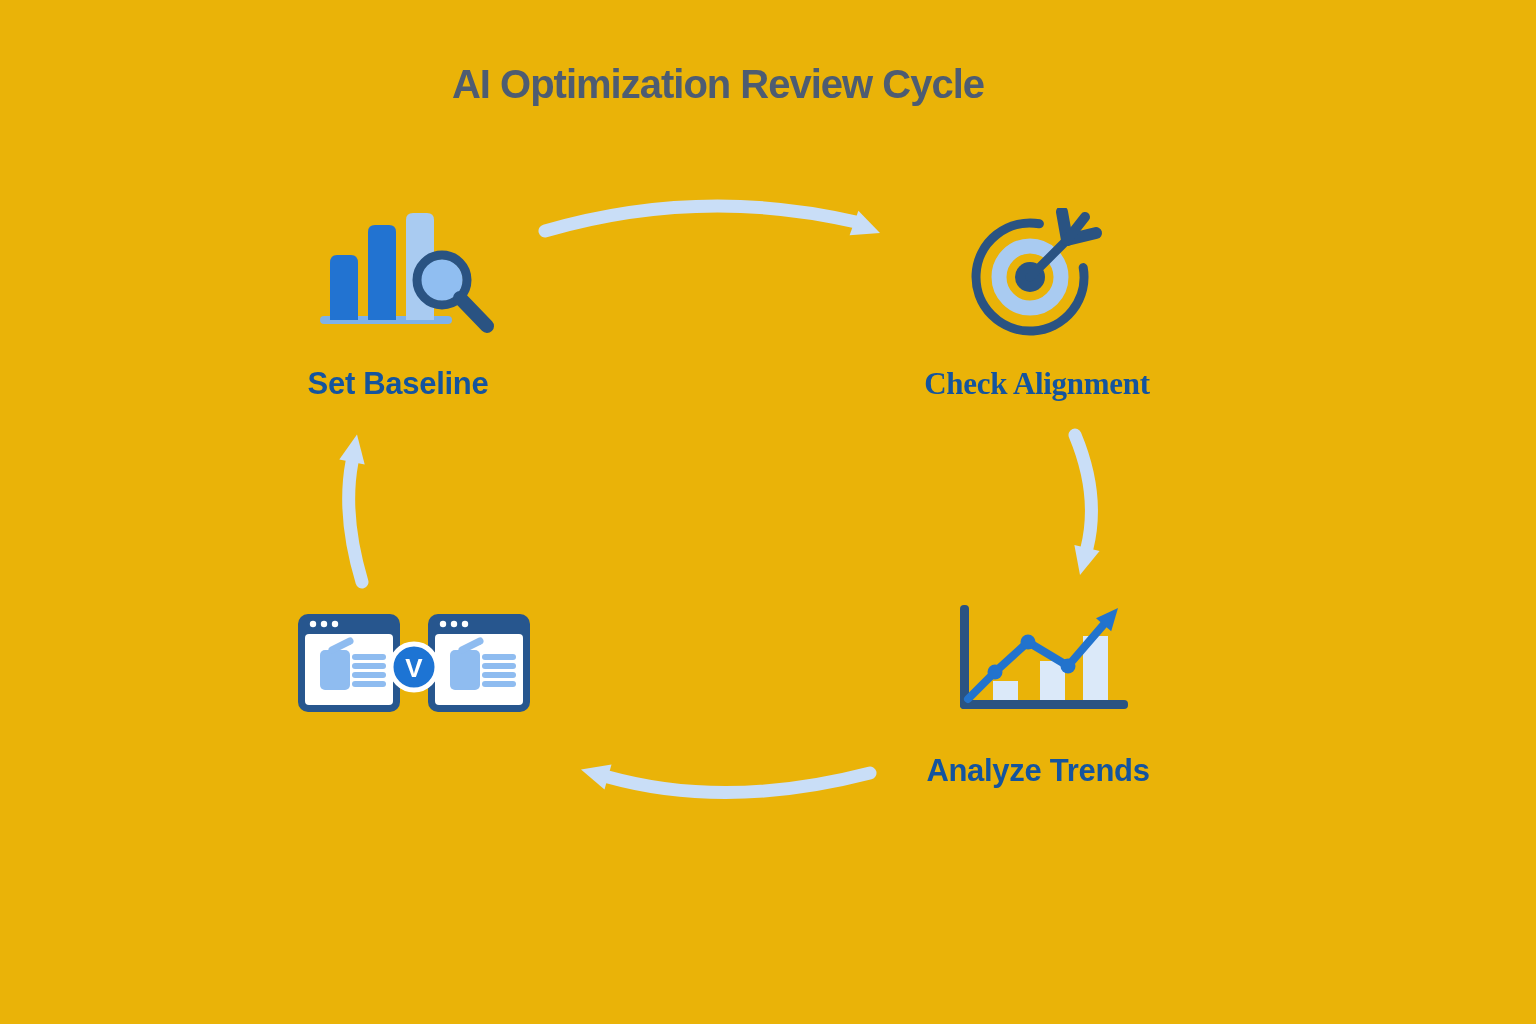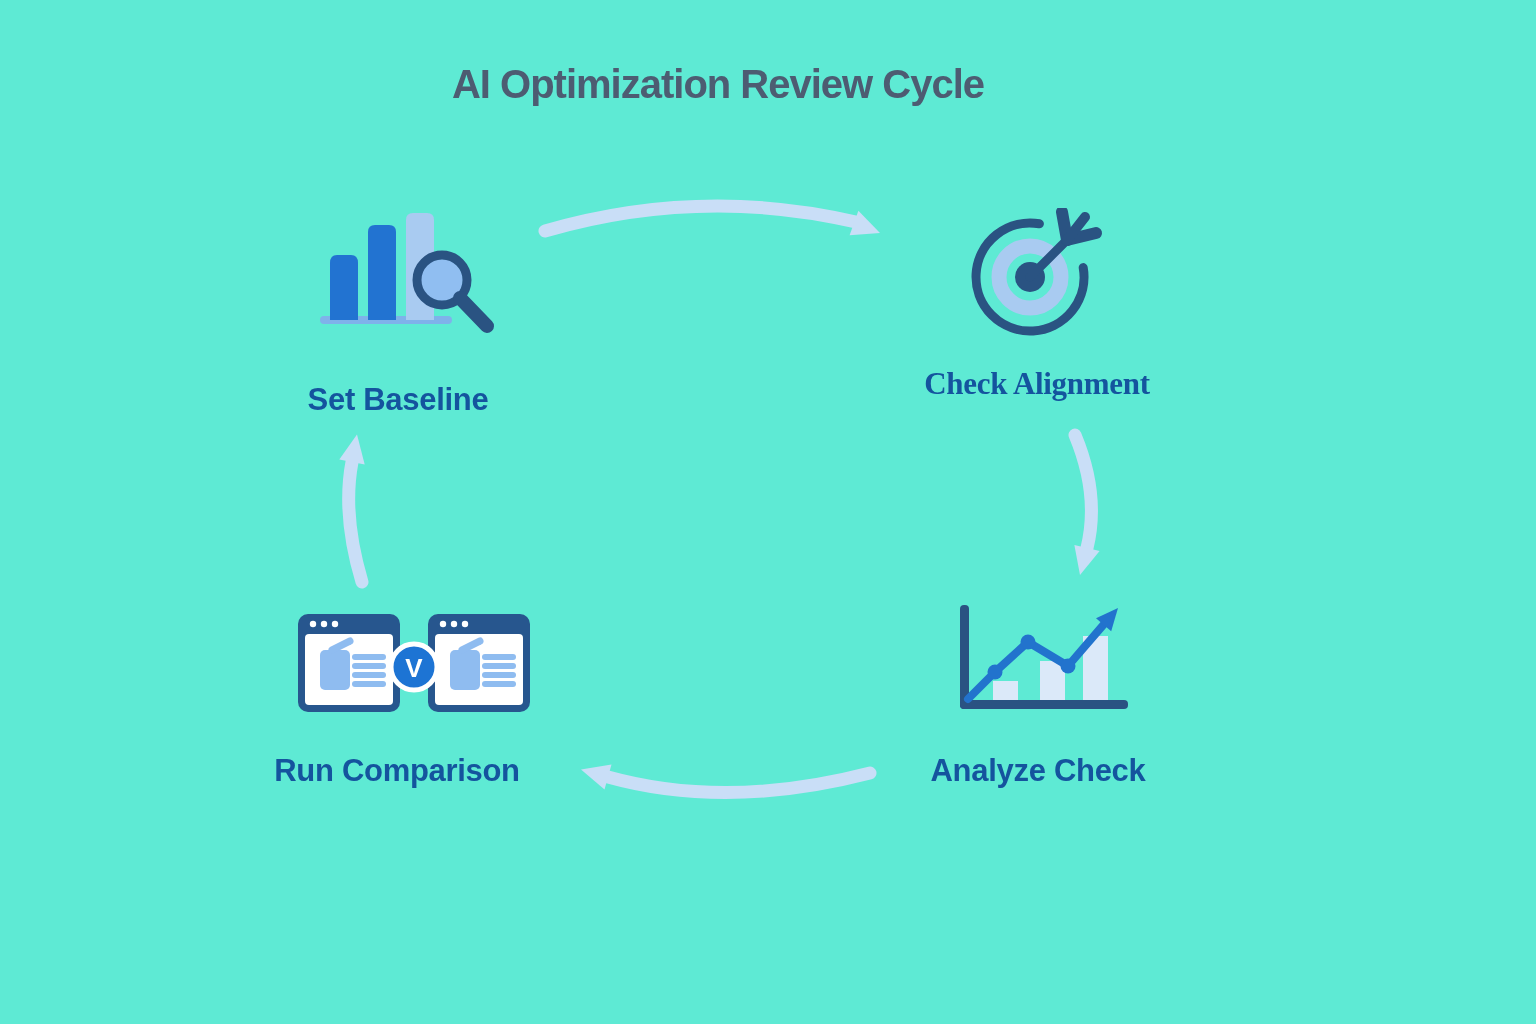--- a/index.html
+++ b/index.html
@@ -5,21 +5,21 @@
   html, body {
     margin: 0;
     padding: 0;
     background: #ffffff;
     font-family: "Liberation Sans", sans-serif;
   }
   .canvas {
     position: relative;
     width: 1536px;
     height: 1024px;
-    background: #5eead4;
+    background: #eab308;
     overflow: hidden;
   }
   .title {
     position: absolute;
     left: 0;
     top: 62px;
     width: 1436px;
     margin: 0;
     text-align: center;
     font-size: 40px;
@@ -91,21 +91,21 @@
 
   <svg class="step-icon" style="left:320px; top:195px;" width="180" height="150" viewBox="0 0 180 150" xmlns="http://www.w3.org/2000/svg">
     <rect x="0" y="121" width="132" height="8" rx="4" fill="#7fb2ea"></rect>
     <path d="M10 125 V68 Q10 60 17 60 H31 Q38 60 38 68 V125 Z" fill="#2273d1"></path>
     <path d="M48 125 V37 Q48 30 55 30 H69 Q76 30 76 37 V125 Z" fill="#2273d1"></path>
     <path d="M86 125 V25 Q86 18 93 18 H107 Q114 18 114 25 V125 Z" fill="#a9cbf1"></path>
     <circle cx="122" cy="85" r="21" fill="#90bef1"></circle>
     <circle cx="122" cy="85" r="25" fill="none" stroke="#2a5382" stroke-width="9"></circle>
     <line x1="140" y1="103" x2="167" y2="131" stroke="#2a5382" stroke-width="14" stroke-linecap="round"></line>
   </svg>
-  <div class="step-label" style="left:218px; top:366px;margin-top:16px;">Set Baseline</div>
+  <div class="step-label" style="left:218px; top:366px;">Set Baseline</div>
 
   <svg class="step-icon" style="left:965px; top:208px;" width="140" height="140" viewBox="0 0 140 140" xmlns="http://www.w3.org/2000/svg">
     <path d="M118.2 59.6 A54 54 0 1 1 74.4 15.8" fill="none" stroke="#2a5382" stroke-width="9" stroke-linecap="round"></path>
     <circle cx="65" cy="69" r="31" fill="none" stroke="#a9cbf1" stroke-width="15"></circle>
     <circle cx="65" cy="69" r="15" fill="#2a5382"></circle>
     <line x1="65" y1="69" x2="104" y2="30" stroke="#2a5382" stroke-width="9" stroke-linecap="round"></line>
     <line x1="102" y1="32" x2="97" y2="4" stroke="#2a5382" stroke-width="12" stroke-linecap="round"></line>
     <line x1="102" y1="32" x2="131" y2="25" stroke="#2a5382" stroke-width="12" stroke-linecap="round"></line>
     <line x1="102" y1="32" x2="120" y2="9" stroke="#2a5382" stroke-width="10" stroke-linecap="round"></line>
   </svg>
@@ -116,21 +116,21 @@
     <rect x="87" y="59" width="25" height="39" fill="#dbe9f9"></rect>
     <rect x="130" y="34" width="25" height="64" fill="#dbe9f9"></rect>
     <rect x="7" y="3" width="9" height="104" rx="4" fill="#2a5382"></rect>
     <rect x="7" y="98" width="168" height="9" rx="4" fill="#2a5382"></rect>
     <polyline points="15,97 42,70 75,40 115,64 150.6,22.7" fill="none" stroke="#2273cd" stroke-width="8" stroke-linecap="round" stroke-linejoin="round"></polyline>
     <circle cx="42" cy="70" r="7.5" fill="#2273cd"></circle>
     <circle cx="75" cy="40" r="7.5" fill="#2273cd"></circle>
     <circle cx="115" cy="64" r="7.5" fill="#2273cd"></circle>
     <polygon points="165,6 158.2,29.2 143,16.2" fill="#2273cd"></polygon>
   </svg>
-  <div class="step-label" style="left:858px; top:753px;">Analyze Check</div>
+  <div class="step-label" style="left:858px; top:753px;">Analyze Trends</div>
 
   <svg class="step-icon" style="left:293px; top:612px;" width="240" height="102" viewBox="0 0 240 102" xmlns="http://www.w3.org/2000/svg">
 
     <g>
       <rect x="5" y="2" width="102" height="98" rx="10" fill="#27568e"></rect>
       <rect x="12" y="22" width="88" height="71" rx="4" fill="#ffffff"></rect>
       <circle cx="20" cy="12" r="3.2" fill="#ffffff"></circle>
       <circle cx="31" cy="12" r="3.2" fill="#ffffff"></circle>
       <circle cx="42" cy="12" r="3.2" fill="#ffffff"></circle>
       <rect x="27" y="38" width="30" height="40" rx="5" fill="#8fbcf0"></rect>
@@ -153,15 +153,14 @@
       <rect x="189" y="51" width="34" height="6" rx="3" fill="#8fbcf0"></rect>
       <rect x="189" y="60" width="34" height="6" rx="3" fill="#8fbcf0"></rect>
       <rect x="189" y="69" width="34" height="6" rx="3" fill="#8fbcf0"></rect>
     </g>
 
     <g>
       <circle cx="121" cy="55" r="23" fill="#1d74d4" stroke="#ffffff" stroke-width="5"></circle>
       <text class="vs-letter" x="121" y="56" text-anchor="middle" dominant-baseline="central">V</text>
     </g>
   </svg>
-  <div class="step-label" style="left:217px; top:753px;">Run Comparison</div>
 
 </div>
 
 </body></html>

